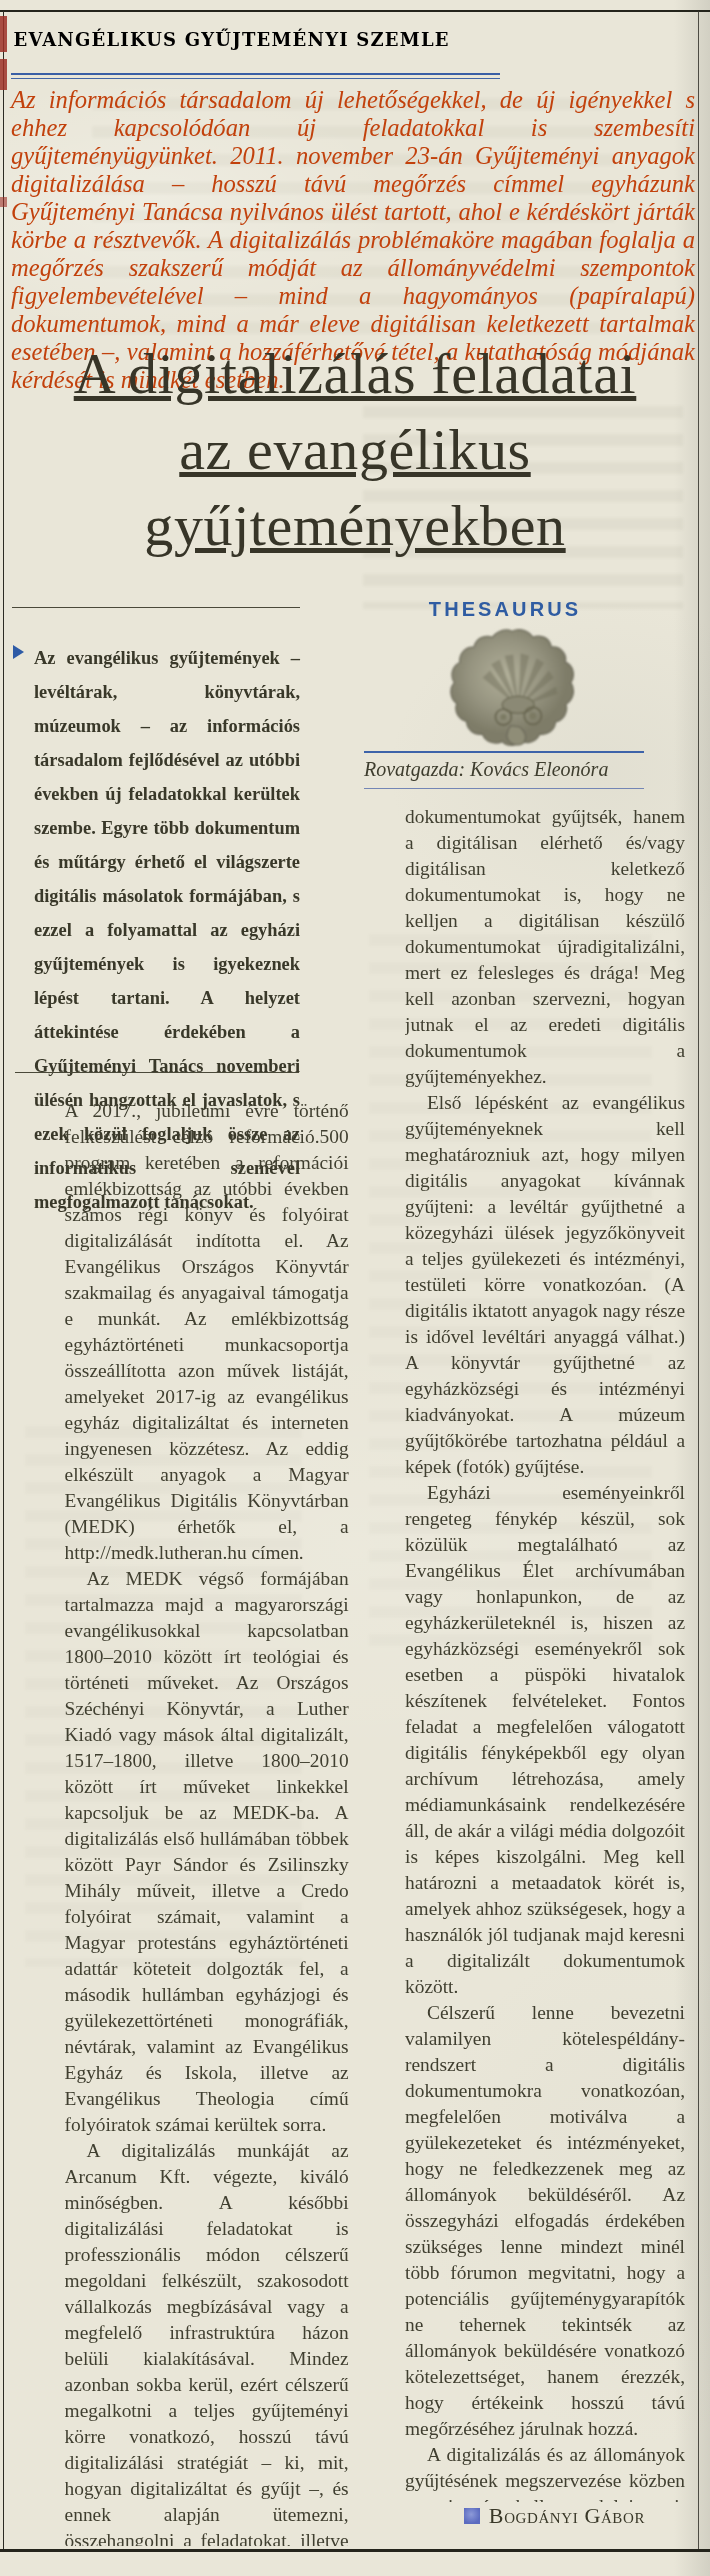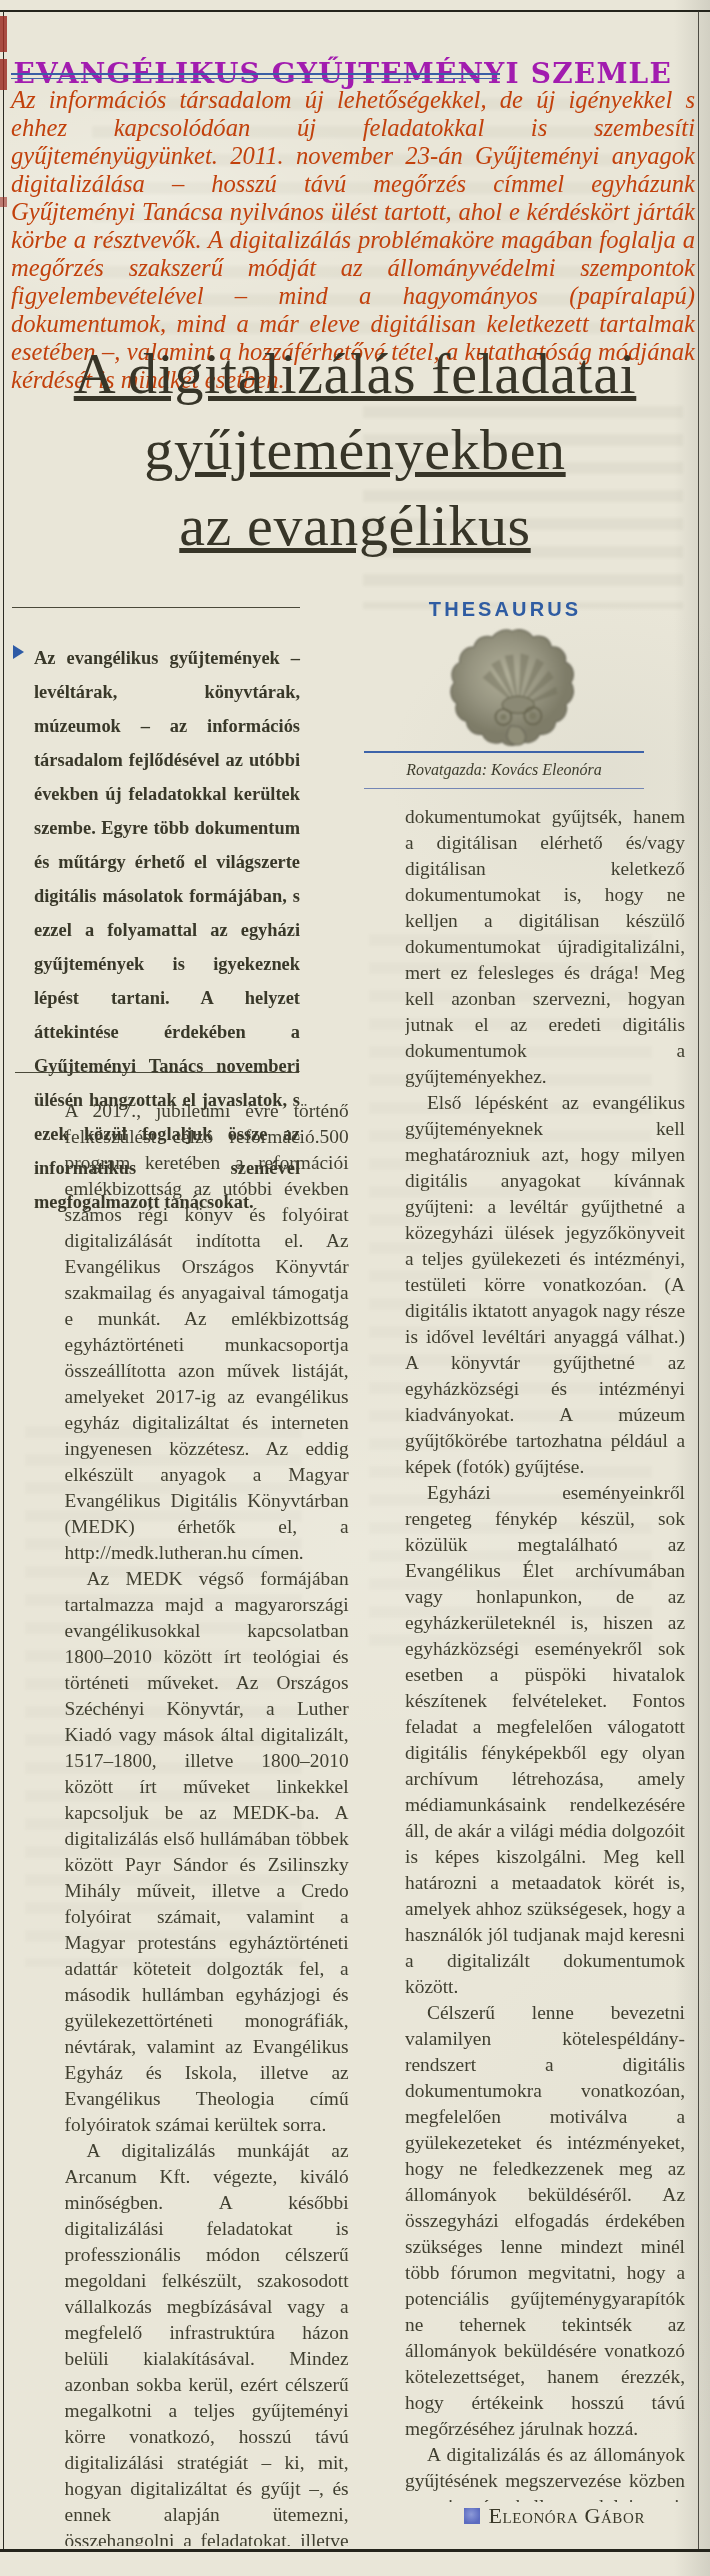--- a/index.html
+++ b/index.html
@@ -27,23 +27,23 @@
   .redmark.m3{top:197px;height:9.8px;opacity:.6;}
   
   .ghost{position:absolute;pointer-events:none;filter:blur(1.5px);
     background:repeating-linear-gradient(180deg, rgba(88,88,66,1) 0 12.3px, transparent 12.3px 28px);}
   .g1{left:92px;top:98px;width:523px;height:240px;opacity:.045;}
   .g2{left:363px;top:406px;width:320px;height:203px;opacity:.055;}
   .g3{left:24.6px;top:1426px;width:277px;height:541px;opacity:.028;}
   .g4{left:369px;top:934px;width:283px;height:725px;opacity:.028;}
 
   
-  .masthead{position:absolute;left:13.5px;top:57px;margin:0;
+  .masthead{position:absolute;left:13.5px;top:29px;margin:0;
     font-family:"DejaVu Serif", serif;font-weight:bold;
-    font-size:28px;letter-spacing:1.2px;color:#a21caf;white-space:nowrap;}
+    font-size:18px;letter-spacing:1.2px;color:#000000;white-space:nowrap;}
   .masthead-rule{position:absolute;left:11px;top:73px;width:489px;height:2.5px;
     border-top:2.5px solid #3a5fa5;border-bottom:1.8px solid #4265a6;}
 
   
   .lead{position:absolute;left:11px;top:86px;width:684px;margin:0;
     font-style:italic;font-size:24.6px;line-height:28px;color:#c2410c;
     text-align:justify;}
 
   
   .title{position:absolute;left:0;top:336px;width:710px;margin:0;
@@ -67,21 +67,21 @@
   .col-left{position:absolute;left:16.6px;top:1098px;width:284px;height:1448px;overflow:hidden;margin-left:48px;}
   .col-right{position:absolute;left:365px;top:804px;width:280px;height:1698px;overflow:hidden;margin-left:40px;}
 
   
   .thesaurus-head{position:absolute;left:365px;top:598px;width:280px;margin:0;
     font-family:Liberation Sans, sans-serif;font-weight:bold;font-size:20px;
     letter-spacing:3.1px;color:#2f5ca2;text-align:center;}
   .ornament{position:absolute;left:447px;top:626px;width:130px;height:122px;}
   .cap-rule-top{position:absolute;left:364px;top:751px;width:280px;height:0;border-top:2.5px solid #3d63a9;}
   .caption{position:absolute;left:364px;top:756px;width:280px;margin:0;
-    font-style:italic;font-size:16px;line-height:27px;color:#3e3d2e;text-align:center;}
+    font-style:italic;font-size:20px;line-height:27px;color:#3e3d2e;}
   .cap-rule-bottom{position:absolute;left:364px;top:788px;width:280px;height:0;border-top:1.2px solid #7486b5;}
 
   
   .byline{position:absolute;left:365px;top:2505px;width:280px;height:22px;
     display:flex;align-items:center;justify-content:flex-end;gap:8.6px;}
   .byline-square{width:16px;height:16px;flex:0 0 auto;
     background:radial-gradient(circle at 45% 40%, #8d9ad8, #5b6bc0 70%);}
   .byline-name{font-variant:small-caps;font-size:22px;letter-spacing:0.6px;color:#393828;white-space:nowrap;}
 </style>
 </head>
@@ -104,22 +104,22 @@
   <div class="redmark m2"></div>
   <div class="redmark m3"></div>
 
   <h1 class="masthead">EVANGÉLIKUS GYŰJTEMÉNYI SZEMLE</h1>
   <div class="masthead-rule"></div>
 
   <p class="lead">Az információs társadalom új lehetőségekkel, de új igényekkel s ehhez kapcsolódóan új feladatokkal is szembesíti gyűjteményügyünket. 2011. november 23-án Gyűjteményi anyagok digitalizálása – hosszú távú megőrzés címmel egyházunk Gyűjteményi Tanácsa nyilvános ülést tartott, ahol e kérdéskört járták körbe a résztvevők. A digitalizálás problémaköre magában foglalja a megőrzés szakszerű módját az állományvédelmi szempontok figyelembevételével – mind a hagyományos (papíralapú) dokumentumok, mind a már eleve digitálisan keletkezett tartalmak esetében –, valamint a hozzáférhetővé tétel, a kutathatóság módjának kérdését is mindkét esetben.</p>
 
   <h2 class="title">
     <span>A digitalizálás feladatai</span>
+    <span>az evangélikus</span>
     <span>gyűjteményekben</span>
-    <span>az evangélikus</span>
   </h2>
 
   <div class="rule rule-intro-top"></div>
 
   <div class="intro">
     <span class="arrow-icon"></span>
     <p>Az evangélikus gyűjtemények – levéltárak, könyvtárak, múzeumok – az információs társadalom fejlődésével az utóbbi években új feladatokkal kerültek szembe. Egyre több dokumentum és műtárgy érhető el világszerte digitális másolatok formájában, s ezzel a folyamattal az egyházi gyűjtemények is igyekeznek lépést tartani. A helyzet áttekintése érdekében a Gyűjteményi Tanács novemberi ülésén hangzottak el javaslatok, s ezek közül foglaljuk össze az informatikus szemével megfogalmazott tanácsokat.</p>
   </div>
 
   <div class="rule rule-intro-bottom"></div>
@@ -180,17 +180,17 @@
   <div class="col-right colbody">
     <p class="noindent">dokumentumokat gyűjtsék, hanem a digitálisan elérhető és/vagy digitálisan keletkező dokumentumokat is, hogy ne kelljen a digitálisan készülő dokumentumokat újradigitalizálni, mert ez felesleges és drága! Meg kell azonban szervezni, hogyan jutnak el az eredeti digitális dokumentumok a gyűjteményekhez.</p>
     <p>Első lépésként az evangélikus gyűjteményeknek kell meghatározniuk azt, hogy milyen digitális anyagokat kívánnak gyűjteni: a levéltár gyűjthetné a közegyházi ülések jegyzőkönyveit a teljes gyülekezeti és intézményi, testületi körre vonatkozóan. (A digitális iktatott anyagok nagy része is idővel levéltári anyaggá válhat.) A könyvtár gyűjthetné az egyházközségi és intézményi kiadványokat. A múzeum gyűjtőkörébe tartozhatna például a képek (fotók) gyűjtése.</p>
     <p>Egyházi eseményeinkről rengeteg fénykép készül, sok közülük megtalálható az Evangélikus Élet archívumában vagy honlapunkon, de az egyházkerületeknél is, hiszen az egyházközségi eseményekről sok esetben a püspöki hivatalok készítenek felvételeket. Fontos feladat a megfelelően válogatott digitális fényképekből egy olyan archívum létrehozása, amely médiamunkásaink rendelkezésére áll, de akár a világi média dolgozóit is képes kiszolgálni. Meg kell határozni a metaadatok körét is, amelyek ahhoz szükségesek, hogy a használók jól tudjanak majd keresni a digitalizált dokumentumok között.</p>
     <p>Célszerű lenne bevezetni valamilyen kötelespéldány-rendszert a digitális dokumentumokra vonatkozóan, megfelelően motiválva a gyülekezeteket és intézményeket, hogy ne feledkezzenek meg az állományok beküldéséről. Az összegyházi elfogadás érdekében szükséges lenne mindezt minél több fórumon megvitatni, hogy a potenciális gyűjteménygyarapítók ne tehernek tekintsék az állományok beküldésére vonatkozó kötelezettséget, hanem érezzék, hogy értékeink hosszú távú megőrzéséhez járulnak hozzá.</p>
     <p>A digitalizálás és az állományok gyűjtésének megszervezése közben azt is át kell gondolni, mit kezdenek majd a gyűjtemények a digitális anyagokkal. Mit és milyen körben fognak majd használni: mit célszerű – ismeretterjesztő szándékkal – bárki számára hozzáférhetővé tenni, mire lesz szükségük a kutatóknak, és melyek a csak belső egyházi használatra megőrzendő dokumentumok.</p>
   </div>
 
   <div class="byline">
     <span class="byline-square"></span>
-    <span class="byline-name">Eleonóra Gábor</span>
+    <span class="byline-name">Bogdányi Gábor</span>
   </div>
 
 </div>
 
 
 </body></html>

